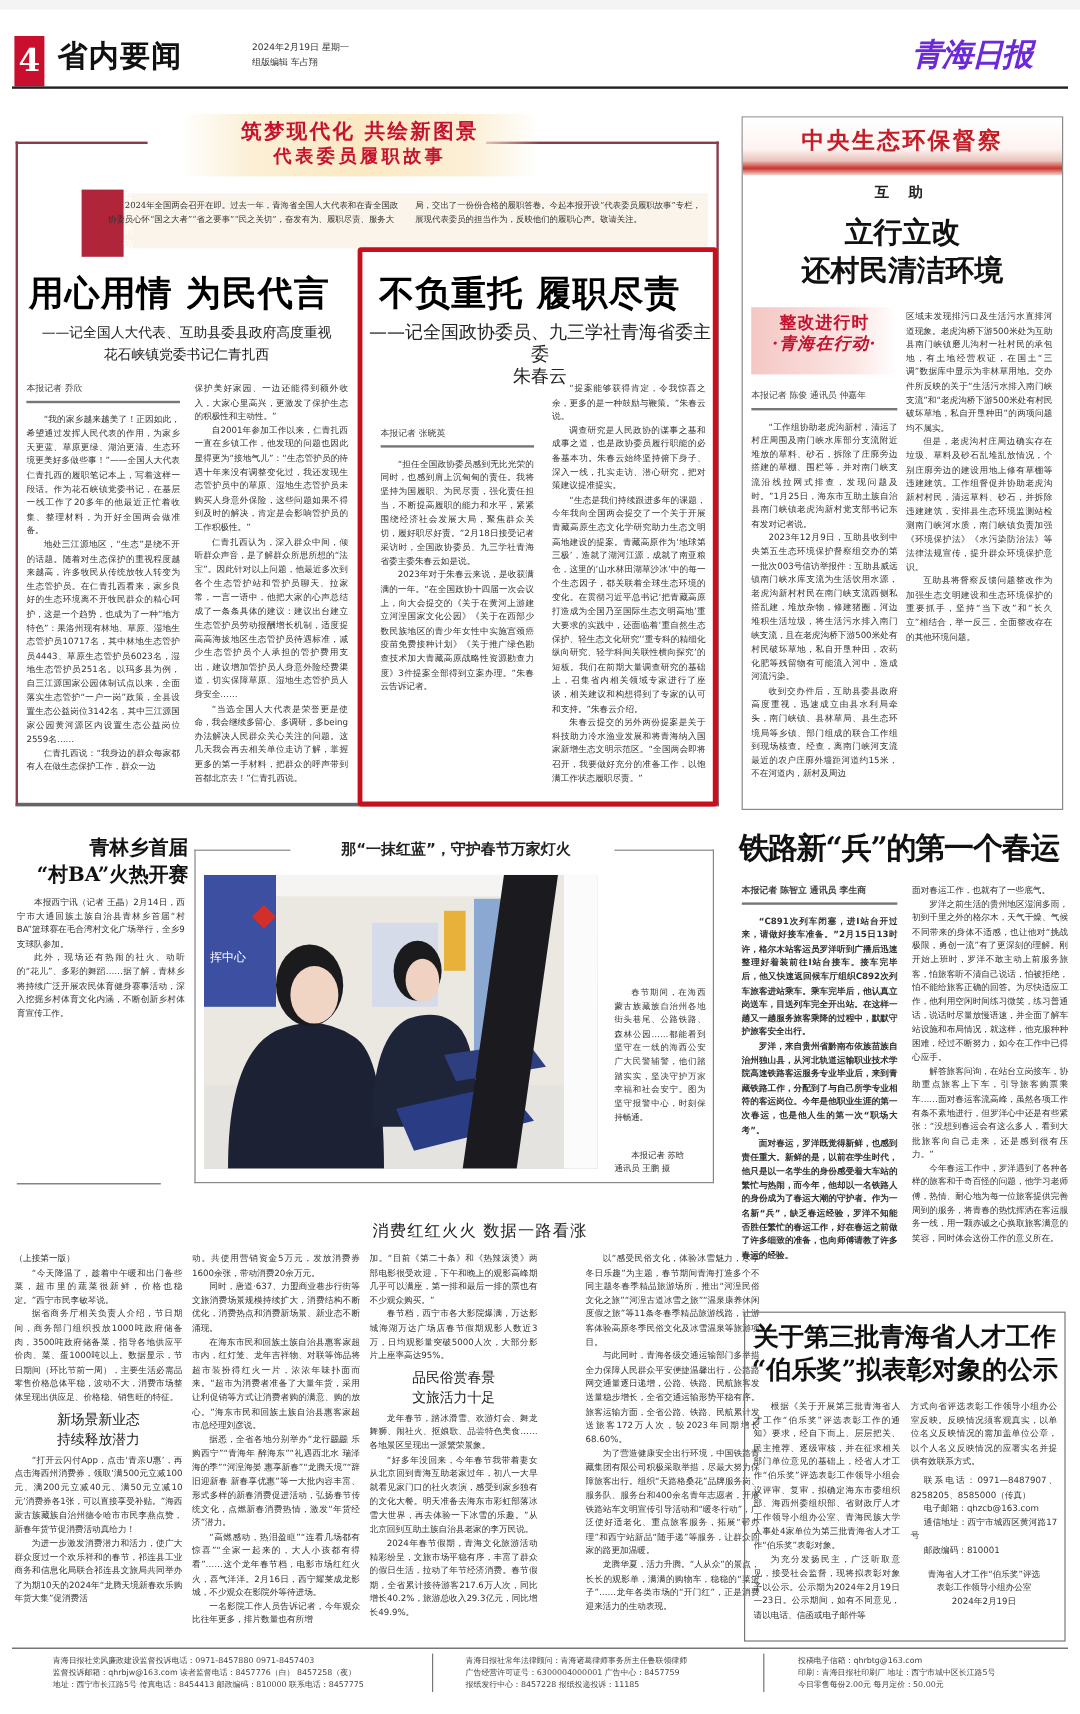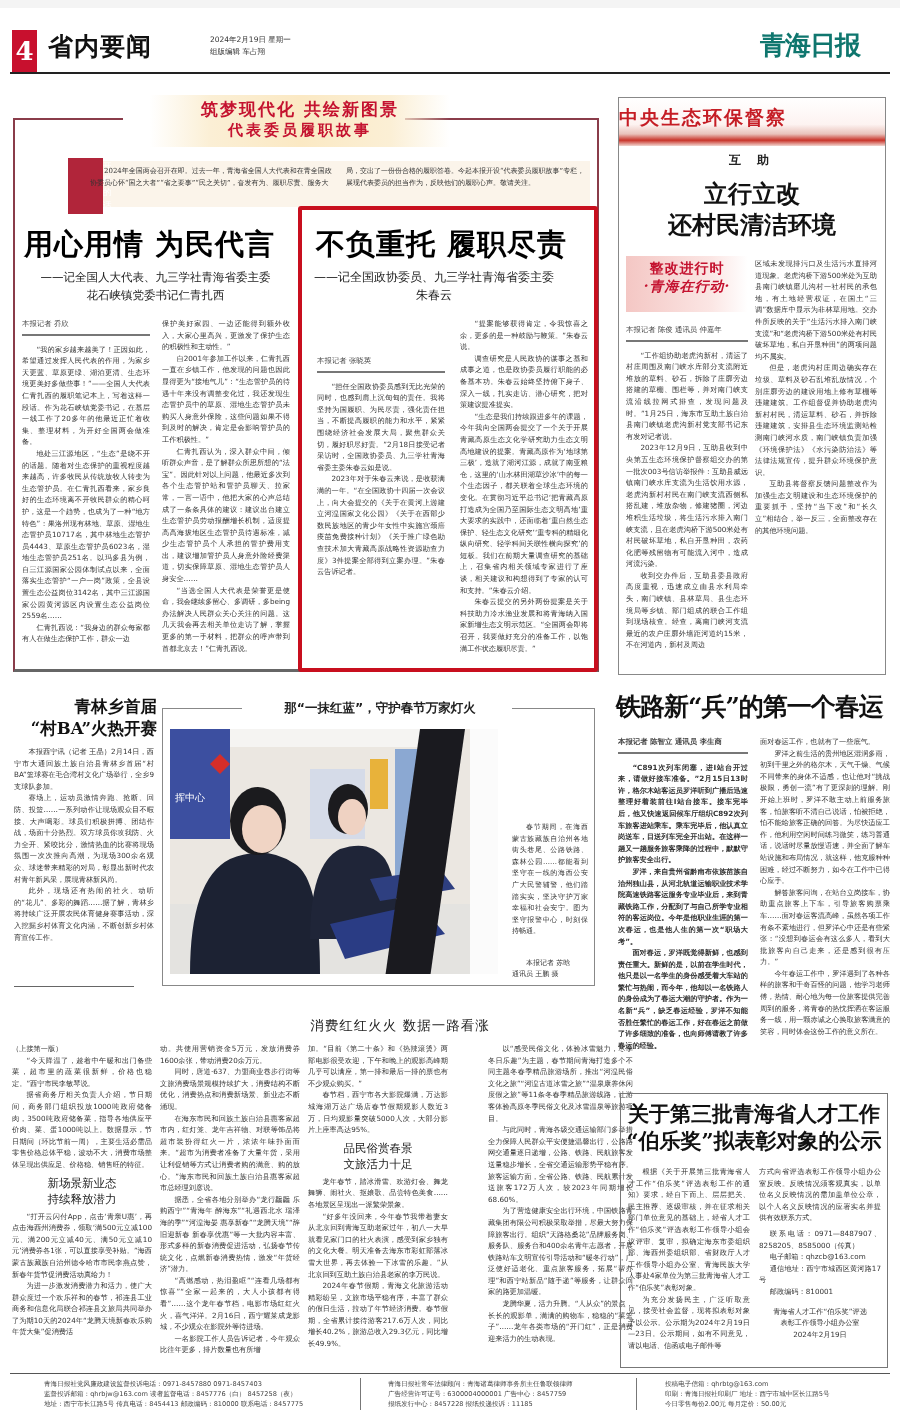--- a/index.html
+++ b/index.html
@@ -9,21 +9,21 @@
   .abs { position: absolute; }
   .txt { font-size: 7.2px; line-height: 11.6px; color: #333; text-align: justify; }
   .txt p { text-indent: 2em; }
   .byline { font-size: 7.4px; color: #444; border-bottom: 2px solid #777; padding-bottom: 4px; margin-bottom: 8px; }
 
   
   #topstrip { left:0; top:0; width:900px; height:8px; background:#f4f4f4; }
   #page-num { left:12px; top:30px; width:25px; height:42px; background:#c8102e; color:#fff; font-size:26px; font-weight:bold; text-align:center; line-height:42px; }
   #section-title { left:48px; top:30px; font-size:25px; font-weight:bold; color:#111; letter-spacing:1px; }
   #header-date { left:210px; top:34px; font-size:7.5px; color:#333; line-height:12px; }
-  #logo { left:760px; top:28px; font-size:26px; color:#0f766e; font-weight:bold; letter-spacing:-1px; }
+  #logo { left:760px; top:28px; font-size:26px; color:#6d28d9; font-style:italic; font-weight:bold; letter-spacing:-1px; }
   #header-rule { left:10px; top:72px; width:880px; height:2px; background:#222; }
 
   
   #feature-frame { left:13px; top:118px; width:586px; height:554px; border:2px solid #8a3c4a; border-top:none; border-bottom:3px solid #666; }
   #feature-top-line-l { left:13px; top:118px; width:110px; height:2px; background:#8a3c4a; }
   #feature-top-line-r { left:405px; top:118px; width:194px; height:2px; background:#8a3c4a; }
   #banner { left:150px; top:95px; width:300px; height:52px; text-align:center; background: linear-gradient(90deg, rgba(255,255,255,0) 0%, #fbefd5 20%, #fbe9c4 50%, #fbefd5 80%, rgba(255,255,255,0) 100%); }
   #banner .l1 { font-size:17px; font-weight:bold; color:#c4122f; letter-spacing:2px; margin-top:3px; }
   #banner .l2 { font-size:15px; font-weight:bold; color:#c4122f; letter-spacing:3px; }
   #intro-box { left:70px; top:161px; width:520px; height:46px; background:#fbf4ea; }
@@ -32,27 +32,27 @@
   #intro-text p { text-indent:2em; }
 
   .big-head { font-size:29px; font-weight:900; color:#000; letter-spacing:1px; white-space:nowrap; }
   #art1-head { left:24px; top:225px; }
   #art1-sub { left:18px; top:268px; width:275px; font-size:11.5px; line-height:18px; text-align:center; color:#222; }
   #art1-col1 { left:22px; top:318px; width:128px; }
   #art1-col2 { left:162px; top:318px; width:128px; }
 
   #redbox { left:298px; top:206px; width:300px; height:466px; border:4px solid #c80f1e; border-radius:3px; }
   #art2-head { left:316px; top:225px; }
-  #art2-sub { left:289px; top:268px; width:290px; font-size:12px; line-height:18px; text-align:center; color:#222; }
+  #art2-sub { left:305px; top:268px; width:290px; font-size:15px; line-height:18px; text-align:center; color:#222; }
   #art2-col1 { left:317px; top:318px; width:128px;margin-top:37px; }
   #art2-col2 { left:460px; top:318px; width:128px; }
 
   
   #eco-box { left:618px; top:97px; width:268px; height:578px; border:1px solid #888; }
-  #eco-banner { left:619px; top:98px; width:266px; height:48px; background: linear-gradient(180deg, #fff 0%, #fdf3f1 55%, #e9c2bb 75%, #c9342a 88%, #f2d6d0 100%); }
+  #eco-banner { left:619px; top:98px; width:266px; height:48px; background: linear-gradient(180deg, #fff 0%, #fdf3f1 55%, #e9c2bb 75%, #c9342a 88%, #f2d6d0 100%); text-align:center; }
   #eco-banner span { font-size:19px; font-weight:bold; color:#c51d25; letter-spacing:2px; line-height:38px; }
   #eco-kicker { left:619px; top:152px; width:266px; text-align:center; font-size:12px; font-weight:bold; color:#222; letter-spacing:6px; }
   #eco-head { left:619px; top:178px; width:266px; text-align:center; font-size:24px; font-weight:900; line-height:31px; color:#111; }
   #eco-tag { left:626px; top:256px; width:122px; height:56px; background: linear-gradient(90deg, #f4c7c4 0%, #fbe6e4 70%, #fff 100%); }
   #eco-tag .t1 { font-size:14px; color:#c4122f; font-weight:bold; text-align:center; margin-top:4px; letter-spacing:1px; }
   #eco-tag .t2 { font-size:14px; color:#c4122f; font-weight:bold; font-style:italic; text-align:center; letter-spacing:1px; }
   #eco-col1 { left:626px; top:324px; width:122px; }
   #eco-col2 { left:755px; top:258px; width:122px; }
 
   
@@ -119,21 +119,21 @@
   <div class="l2">代表委员履职故事</div>
 </div>
 <div class="abs" id="intro-box"></div>
 <div class="abs" id="intro-tag">开栏的话</div>
 <div class="abs serif" id="intro-text">
   <p>2024年全国两会召开在即。过去一年，青海省全国人大代表和在青全国政协委员心怀“国之大者”“省之要事”“民之关切”，奋发有为、履职尽责、服务大局，交出了一份份合格的履职答卷。今起本报开设“代表委员履职故事”专栏，展现代表委员的担当作为，反映他们的履职心声。敬请关注。</p>
 </div>
 
 <div class="abs big-head serif" id="art1-head">用心用情 为民代言</div>
 <div class="abs" id="art1-sub">
-  <div>——记全国人大代表、九三学社青海省委主委</div>
+  <div>——记全国人大代表、互助县委县政府高度重视</div>
   <div>花石峡镇党委书记仁青扎西</div>
 </div>
 <div class="abs txt" id="art1-col1">
   <div class="byline">本报记者 乔欣</div>
   <p>“我的家乡越来越美了！正因如此，希望通过发挥人民代表的作用，为家乡天更蓝、草原更绿、湖泊更清、生态环境更美好多做些事！”——全国人大代表仁青扎西的履职笔记本上，写着这样一段话。作为花石峡镇党委书记，在基层一线工作了20多年的他最近正忙着收集、整理材料，为开好全国两会做准备。</p>
   <p>地处三江源地区，“生态”是绕不开的话题。随着对生态保护的重视程度越来越高，许多牧民从传统放牧人转变为生态管护员。在仁青扎西看来，家乡良好的生态环境离不开牧民群众的精心呵护，这是一个趋势，也成为了一种“地方特色”：果洛州现有林地、草原、湿地生态管护员10717名，其中林地生态管护员4443、草原生态管护员6023名，湿地生态管护员251名。以玛多县为例，自三江源国家公园体制试点以来，全面落实生态管护“一户一岗”政策，全县设置生态公益岗位3142名，其中三江源国家公园黄河源区内设置生态公益岗位2559名……</p>
   <p>仁青扎西说：“我身边的群众每家都有人在做生态保护工作，群众一边</p>
 </div>
 <div class="abs txt" id="art1-col2" style="max-height:345px; overflow:hidden;">
   <p style="text-indent:0">保护美好家园、一边还能得到额外收入，大家心里高兴，更激发了保护生态的积极性和主动性。”</p>
@@ -184,21 +184,20 @@
   <p>但是，老虎沟村庄周边确实存在垃圾、草料及砂石乱堆乱放情况，个别庄廓旁边的建设用地上修有草棚等违建建筑。工作组督促并协助老虎沟新村村民，清运草料、砂石，并拆除违建建筑，安排县生态环境监测站检测南门峡河水质，南门峡镇负责加强《环境保护法》《水污染防治法》等法律法规宣传，提升群众环境保护意识。</p>
   <p>互助县将督察反馈问题整改作为加强生态文明建设和生态环境保护的重要抓手，坚持“当下改”和“长久立”相结合，举一反三，全面整改存在的其他环境问题。</p>
 </div>
 
 <div class="abs serif" id="vill-head">
   <div>青林乡首届</div>
   <div>“村BA”火热开赛</div>
 </div>
 <div class="abs txt" id="vill-body">
   <p>本报西宁讯（记者 王晶）2月14日，西宁市大通回族土族自治县青林乡首届“村BA”篮球赛在毛合湾村文化广场举行，全乡9支球队参加。</p>
-  <p>赛场上，运动员激情奔跑、抢断、回防、投篮……一系列动作让现场观众目不暇接、大声喝彩。球员们积极拼搏、团结作战，场面十分热烈。双方球员你攻我防、火力全开、紧咬比分，激情热血的比赛将现场氛围一次次推向高潮，为现场300余名观众、球迷带来精彩的对局，彰显出新时代农村青年新风采，展现青林新风尚。</p>
   <p>此外，现场还有热闹的社火、动听的“花儿”、多彩的舞蹈……据了解，青林乡将持续广泛开展农民体育健身赛事活动，深入挖掘乡村体育文化内涵，不断创新乡村体育宣传工作。</p>
 </div>
 <div class="abs" id="vill-rule"></div>
 
 <div class="abs" id="photo-frame"></div>
 <div class="abs" id="photo-line-l"></div>
 <div class="abs" id="photo-line-r"></div>
 <div class="abs" id="photo-title">那“一抹红蓝”，守护春节万家灯火</div>
 <div class="abs" id="photo">
   <svg width="328" height="245" viewBox="0 0 328 245">

